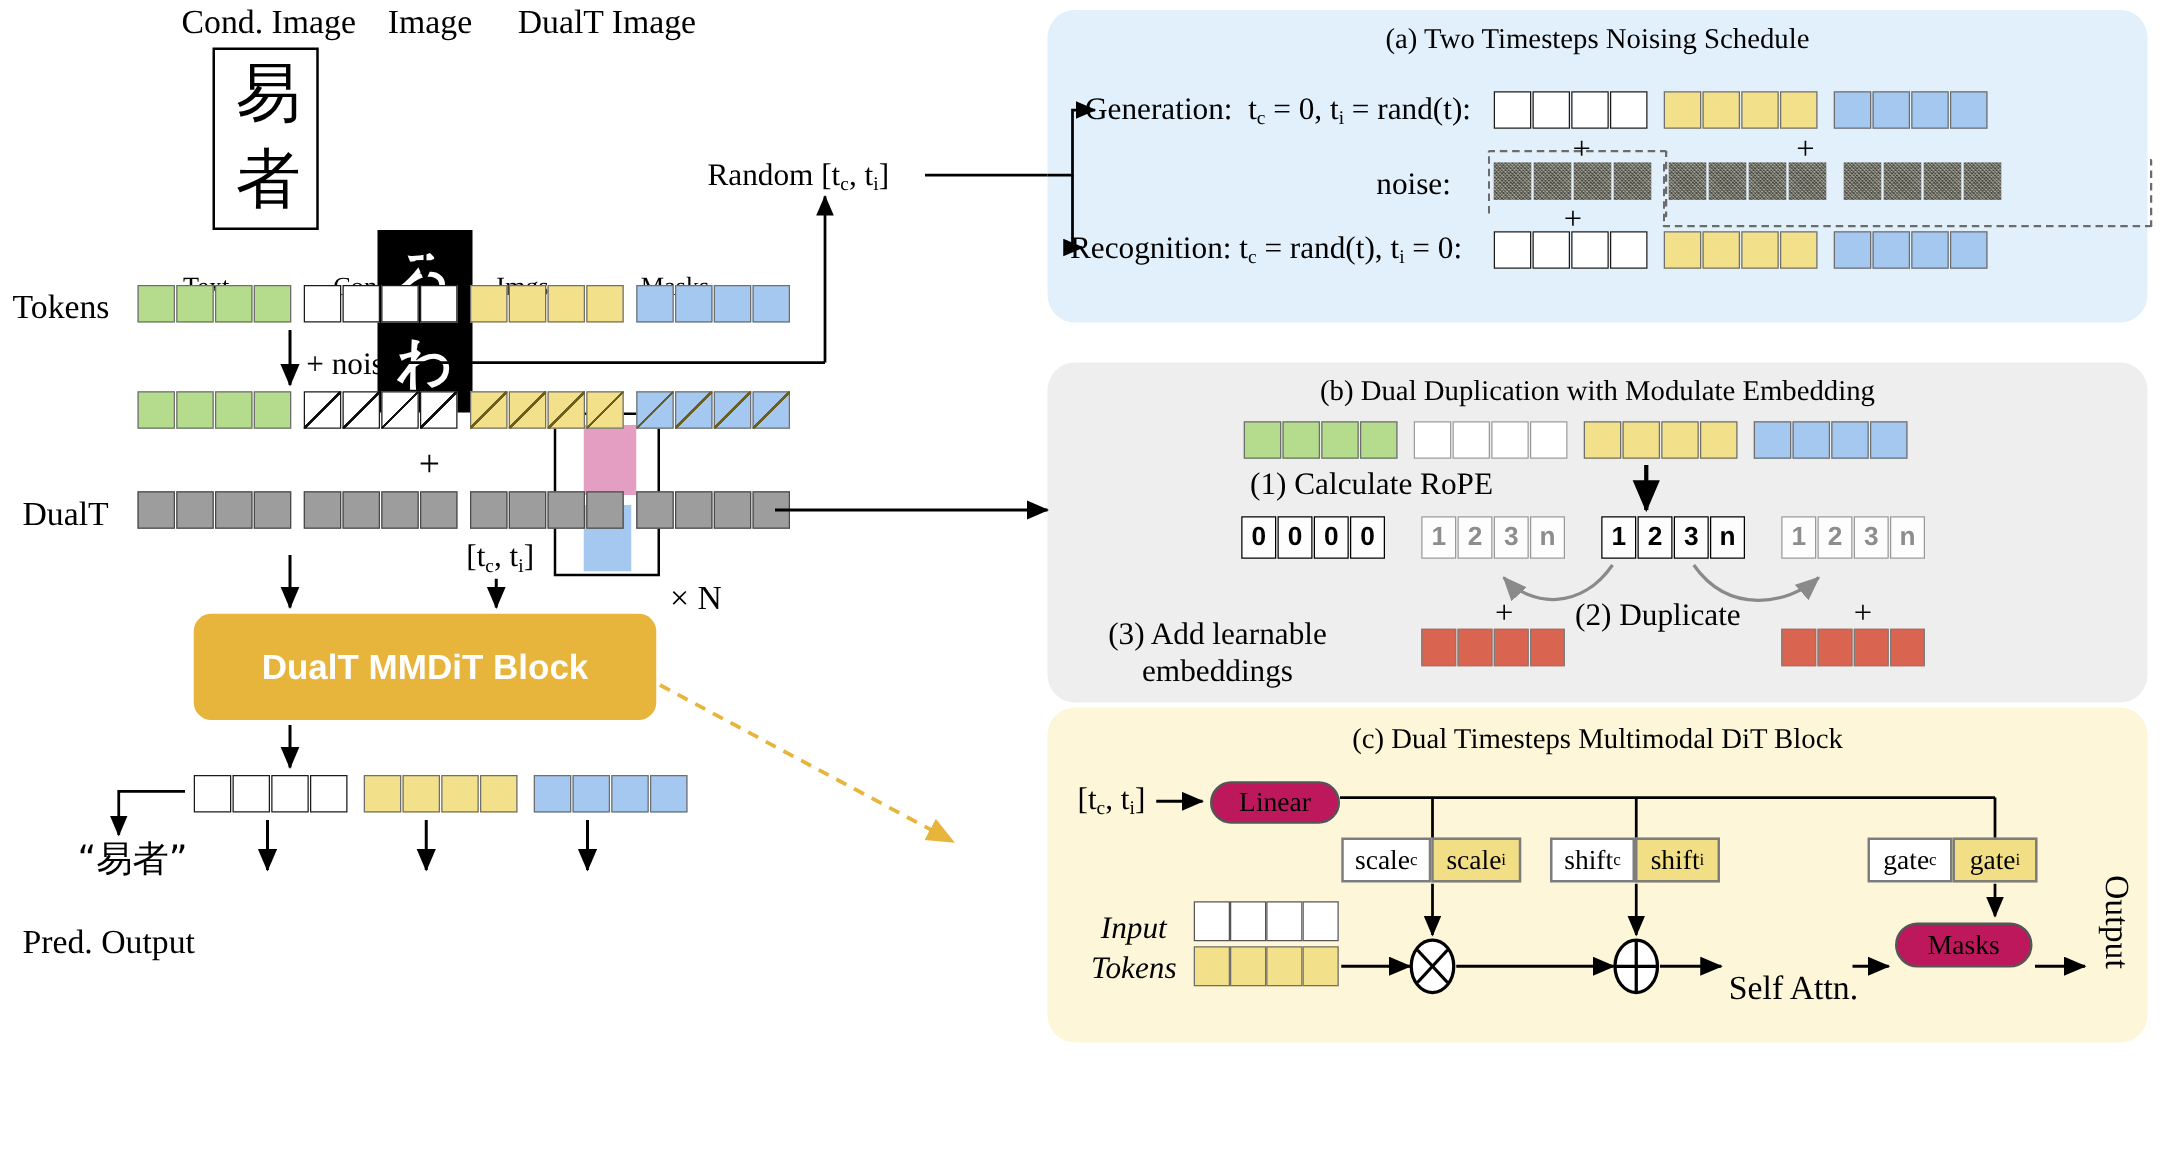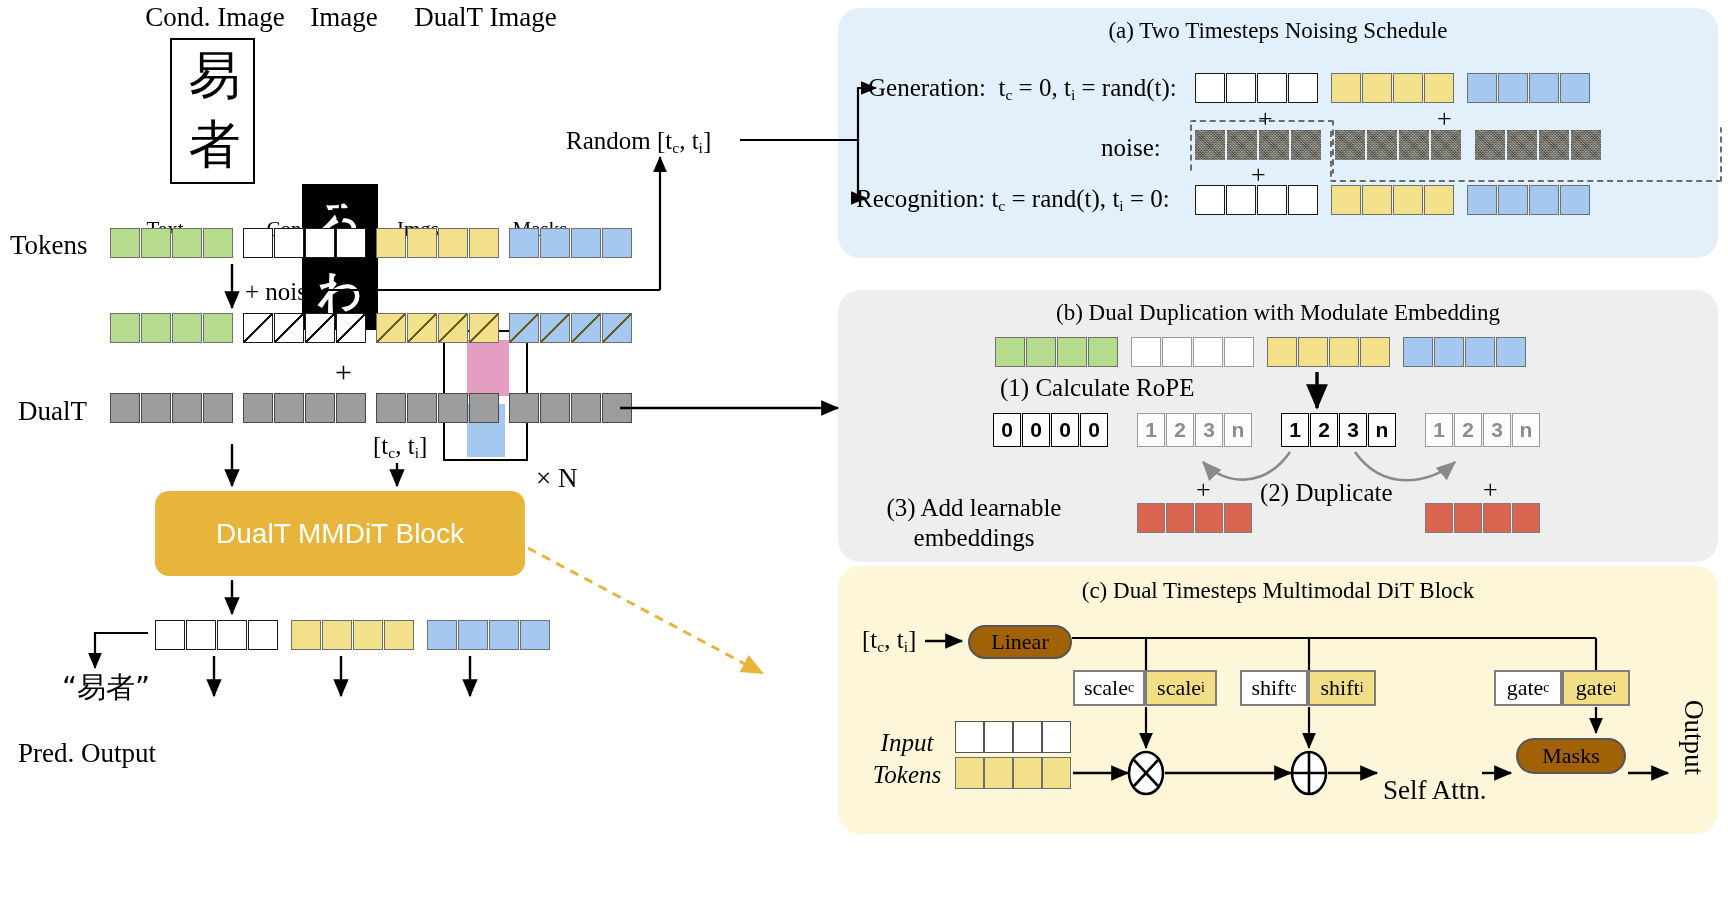--- a/index.html
+++ b/index.html
@@ -70,29 +70,29 @@
 
   sub{font-size:.62em;vertical-align:-.28em;}
   .it{}
 
   
   svg.ov{position:absolute;left:0;top:0;width:1728px;height:924px;overflow:visible;pointer-events:none;}
 
   .mmdit{
     background:#e8b53c;border-radius:14px;
     color:#fff;font-family:"Liberation Sans","DejaVu Sans",sans-serif;
-    font-weight:normal;font-size:28px;
+    font-weight:bold;font-size:28px;
     display:flex;align-items:center;justify-content:center;
   }
   .imgbox{border:2.5px solid #000;background:#fff;box-sizing:border-box;position:relative;overflow:hidden;}
   .imgbox.black{background:#000;border:none;}
   .cjk{font-family:"DejaVu Sans",sans-serif;}
 
   .pill{
-    border:2px solid #555;border-radius:18px;background:#a16207;
+    border:2px solid #555;border-radius:18px;background:#be185d;
     display:flex;align-items:center;justify-content:center;
     font-size:22px;box-sizing:border-box;
   }
   .modbox{
     border:2px solid #7d7d7d;background:#fff;box-sizing:border-box;
     display:flex;align-items:center;justify-content:center;
     font-size:22px;
   }
   .modbox.y{background:#f2df85;}
   .vert{writing-mode:vertical-rl;text-orientation:mixed;}

